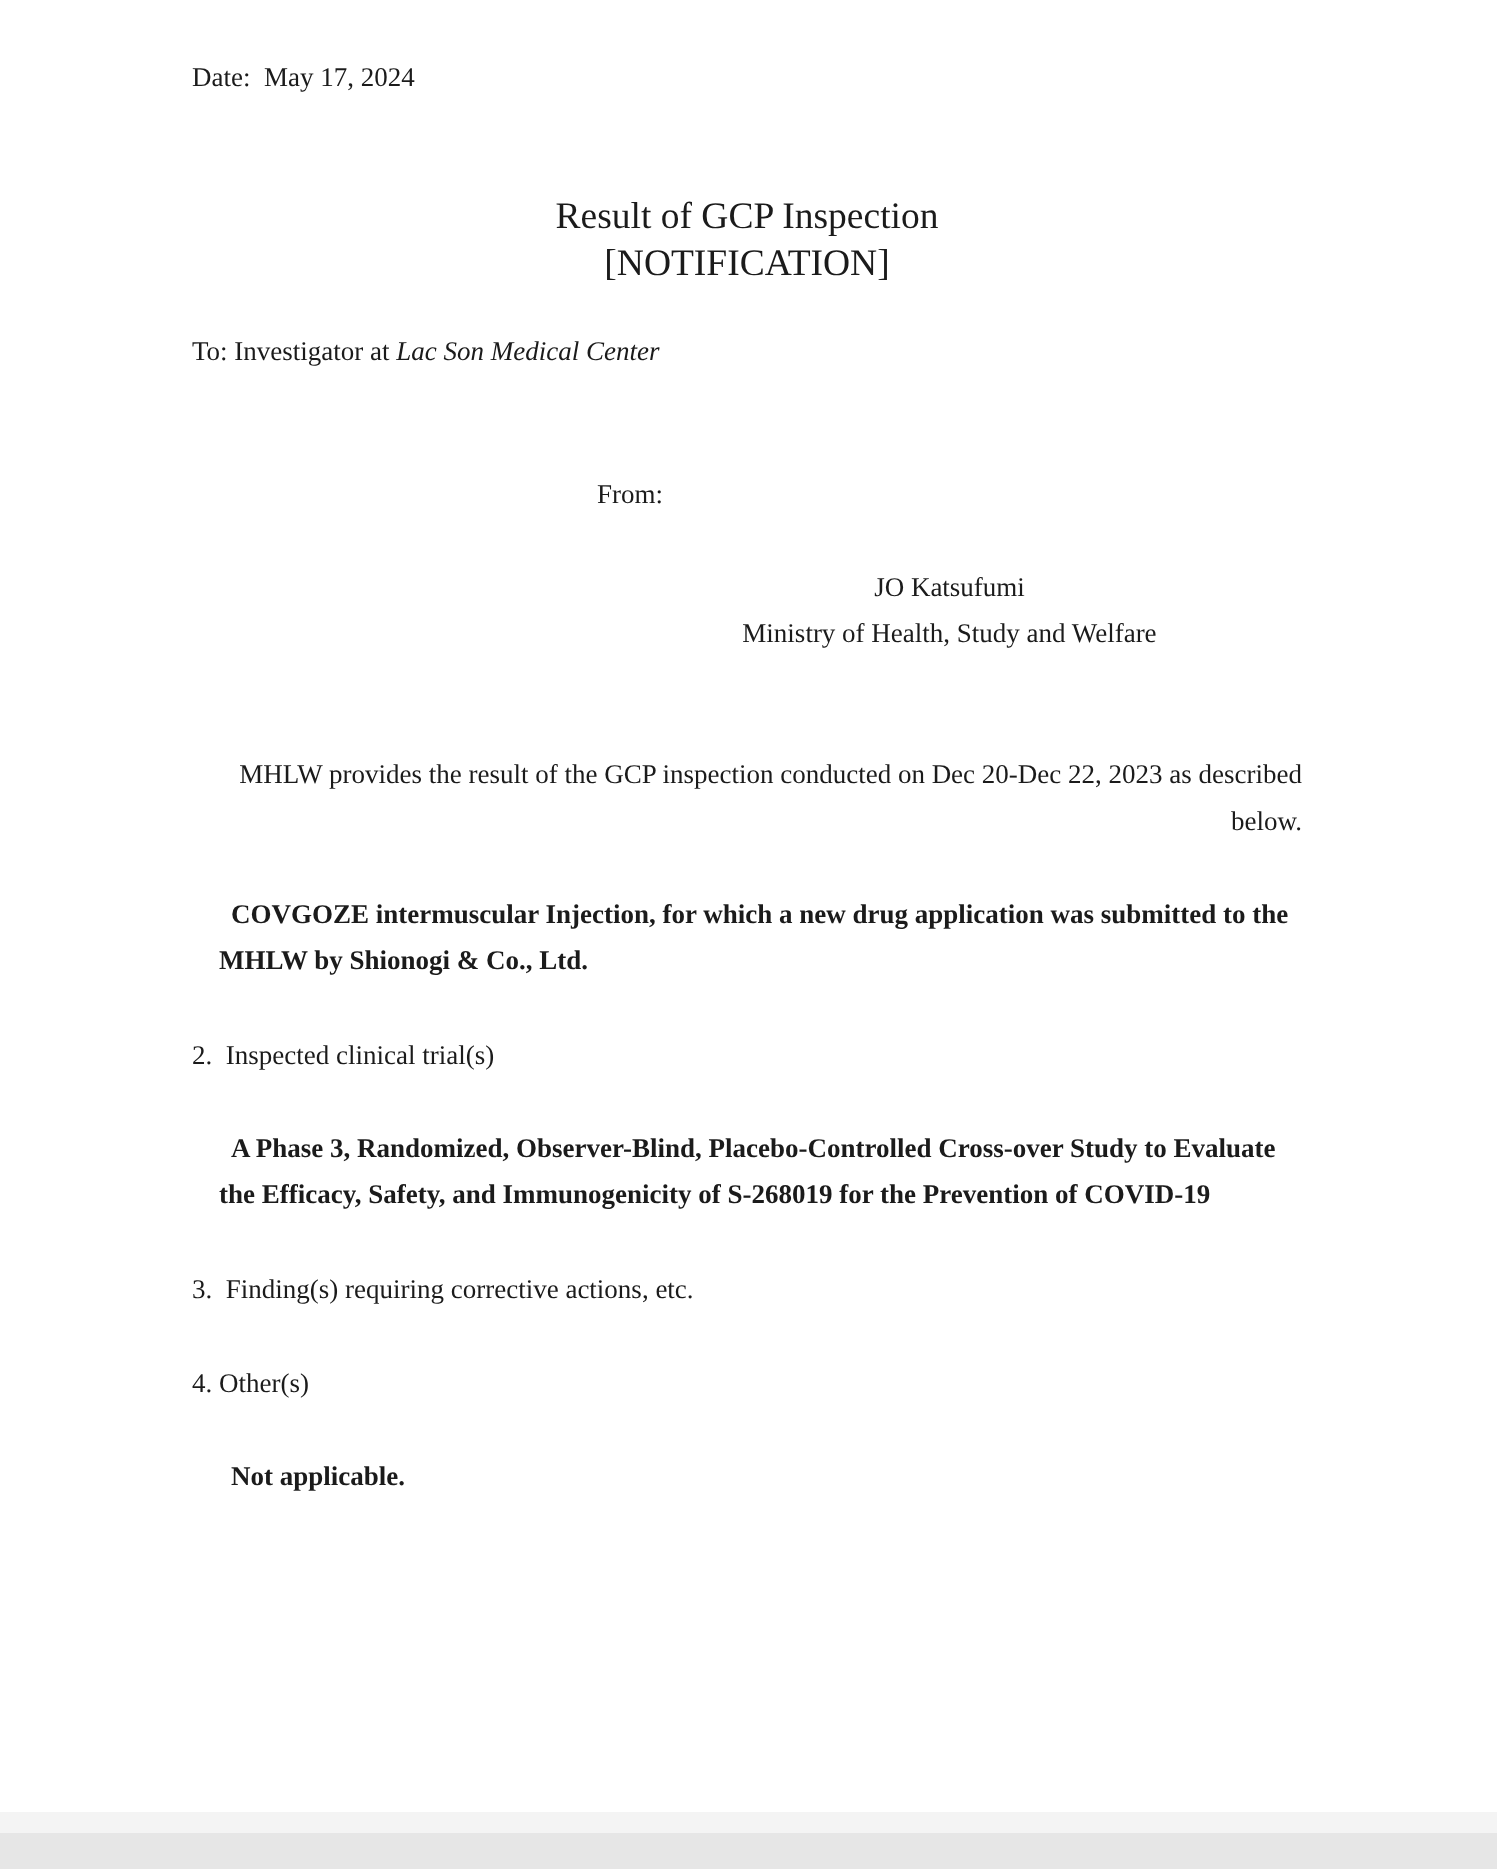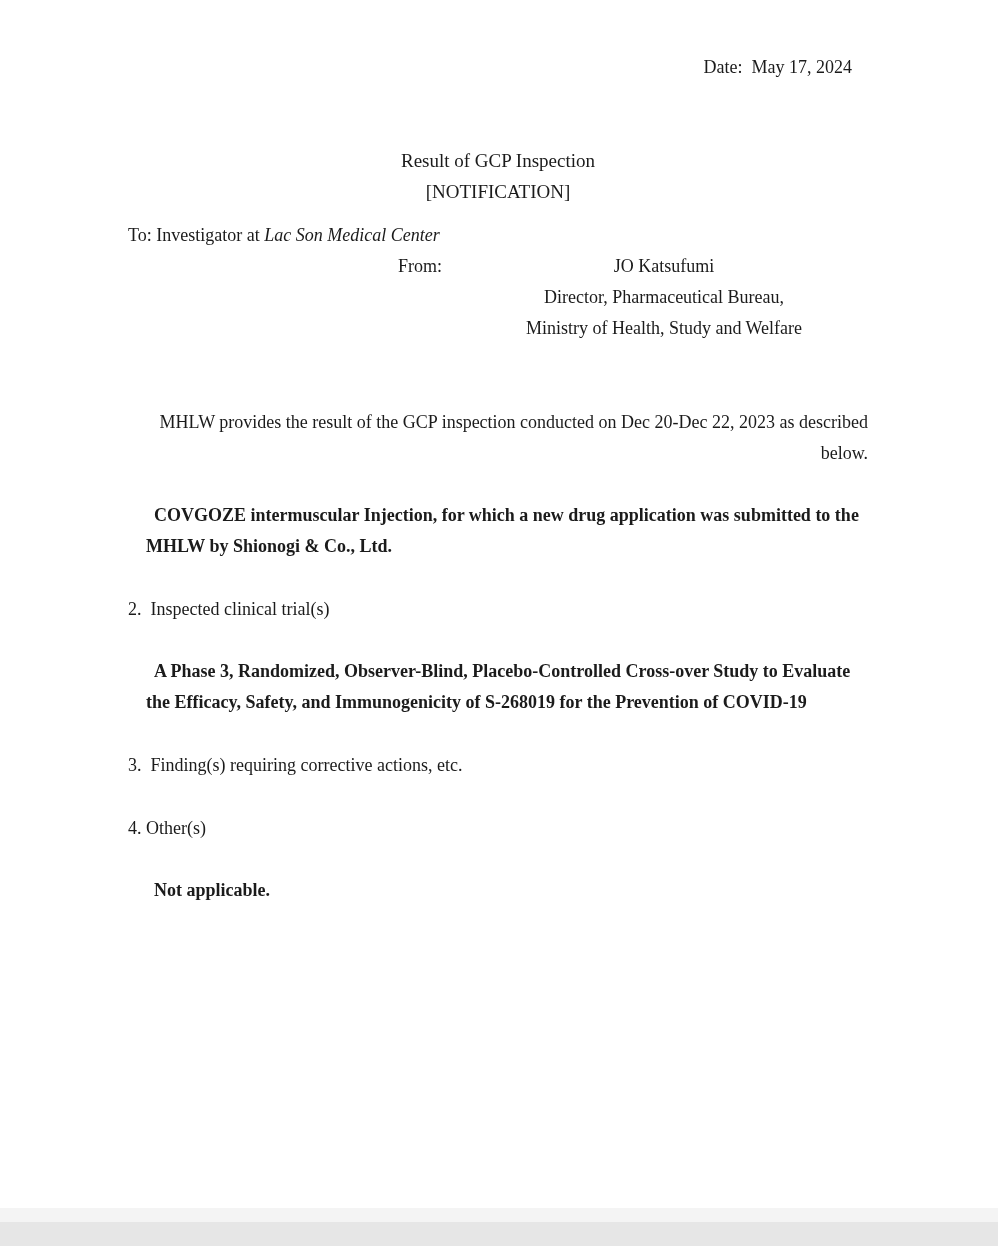--- a/index.html
+++ b/index.html
@@ -18,39 +18,41 @@
     color: #1b1b1b;
   }
   .page {
     box-sizing: border-box;
     width: 998px;
     height: 1246px;
     padding: 36px 130px 0 128px;
     position: relative;
   }
   .date {
-    text-align: right;
+    text-align: left;
     white-space: pre;
-    margin: 16px;
+    margin: 0;
   }
   .title {
     text-align: center;
     margin-top: 62px;
-    font-size: 19px;
+    font-size: 25px;
   }
   .to {
-    margin-top: 13px;
+    margin-top: 28px;
     white-space: pre;
   }
   .to .ital {
     font-style: italic;
   }
   .from {
+    margin-top: 64px;
     display: flex;
     padding-left: 270px;
+    flex-direction: column;
   }
   .from-label {
     width: 62px;
     flex: 0 0 62px;
     white-space: pre;
   }
   .from-lines {
     flex: 1;
     text-align: center;
   }
@@ -96,21 +98,20 @@
     <div>Result of GCP Inspection</div>
     <div>[NOTIFICATION]</div>
   </div>
 
   <div class="to"><span>To: Investigator at </span><span class="ital">Lac Son Medical Center</span></div>
 
   <div class="from">
     <span class="from-label">From:</span>
     <div class="from-lines">
       <div>JO Katsufumi</div>
-      <div>Director, Pharmaceutical Bureau,</div>
       <div>Ministry of Health, Study and Welfare</div>
     </div>
   </div>
 
   <p class="intro">MHLW provides the result of the GCP inspection conducted on Dec 20-Dec 22, 2023 as described below.</p>
 
   <p class="body-ind">COVGOZE intermuscular Injection, for which a new drug application was submitted to the MHLW by Shionogi &amp; Co., Ltd.</p>
 
   <p class="heading">2.  Inspected clinical trial(s)</p>
   <p class="body-ind">A Phase 3, Randomized, Observer-Blind, Placebo-Controlled Cross-over Study to Evaluate the Efficacy, Safety, and Immunogenicity of S-268019 for the Prevention of COVID-19</p>

